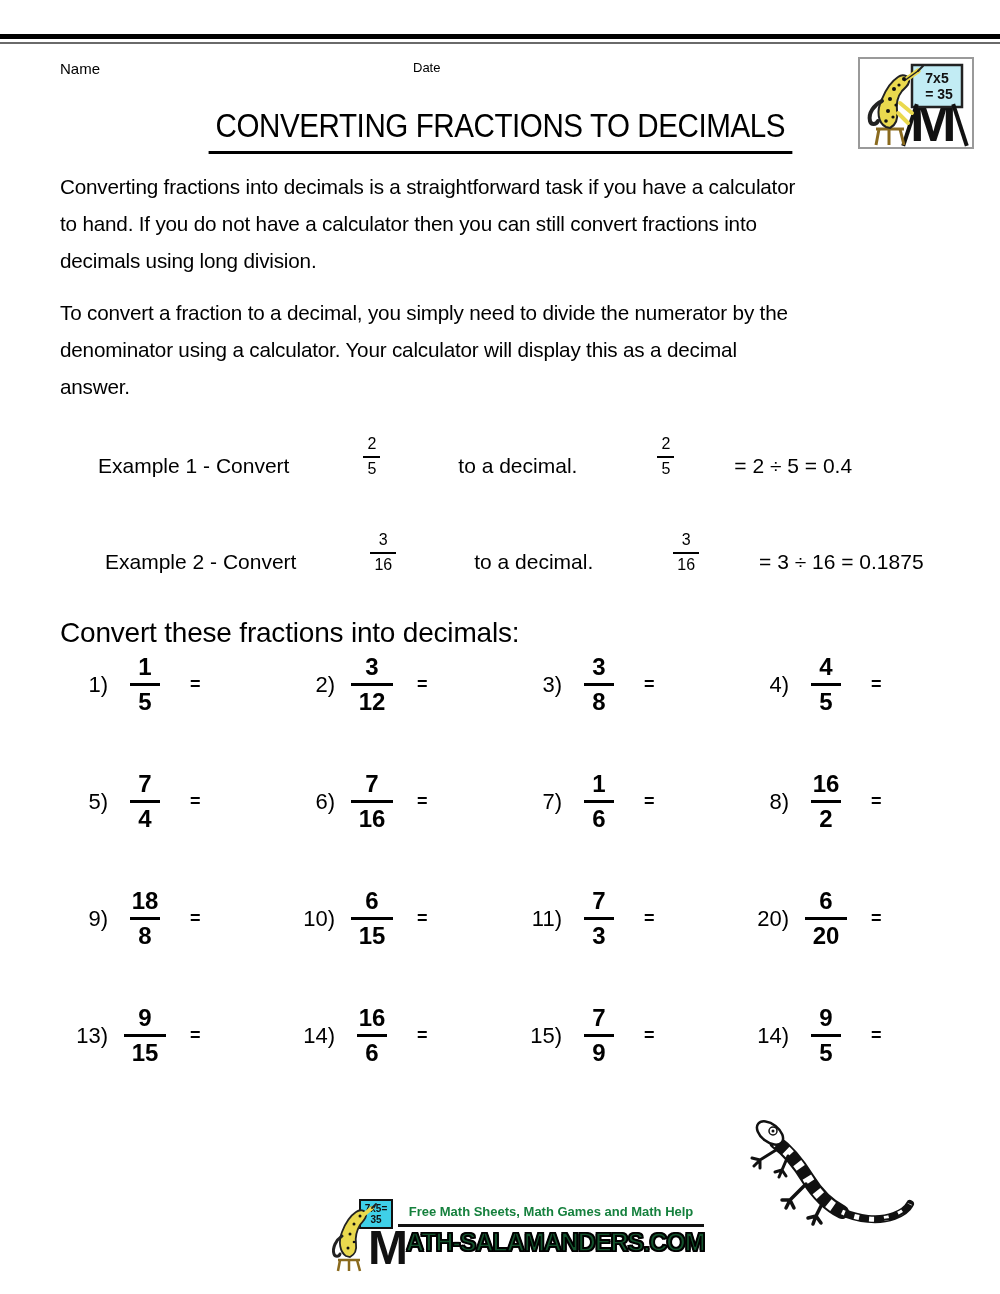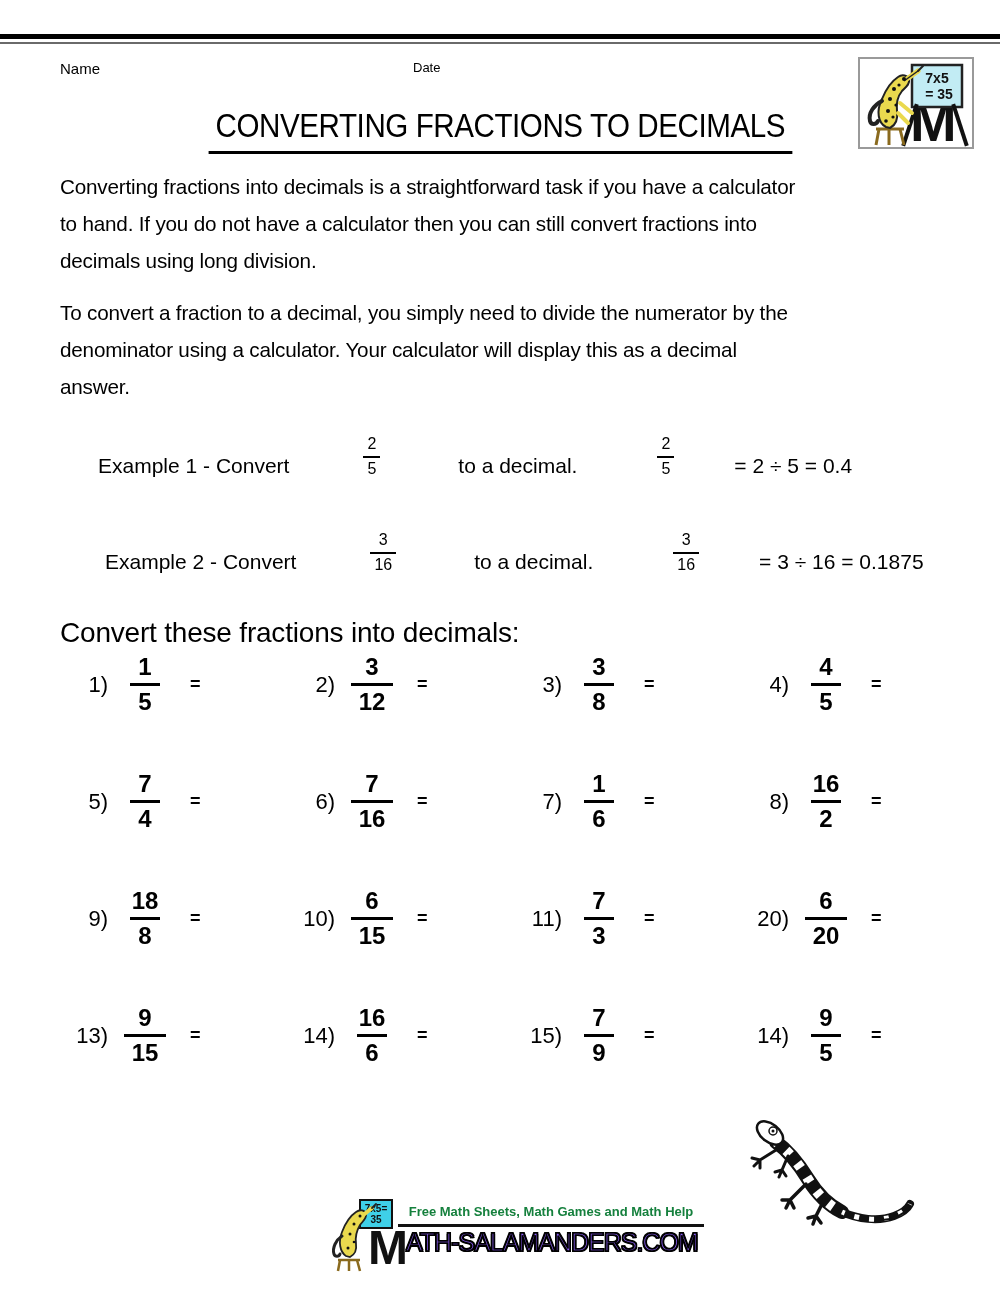--- a/index.html
+++ b/index.html
@@ -45,22 +45,22 @@
   .pfrac .fden { border-top:3px solid #000; padding:4px 8px 0; }
   .peq { margin-left:20px; font-size:18px; font-weight:bold; }
 
   .lizard { position:absolute; left:742px; top:1116px; }
 
   .footer { position:absolute; left:330px; top:1196px; width:390px; height:80px; }
   .footer-logo { position:absolute; left:0; top:0; }
   .footer-right { position:absolute; left:68px; top:8px; width:306px; }
   .tagline { font-size:13px; font-weight:bold; color:#15803d; text-align:center; letter-spacing:0; }
   .tagline-rule { margin-top:5px; width:306px; height:3px; background:#111; }
-  .site-text { margin-top:1px; margin-left:8px; font-size:25px; font-weight:400;
-    letter-spacing:-1px; color:#8b5cf6; -webkit-text-stroke:1.6px #000;
+  .site-text { margin-top:1px; margin-left:8px; font-size:25px; font-weight:700;
+    letter-spacing:-1px; color:#14532d; -webkit-text-stroke:1.6px #000;
     text-shadow:1px 1px 0 #000, -1px -1px 0 #000, 1px -1px 0 #000, -1px 1px 0 #000;
     white-space:nowrap; }
 </style>
 </head>
 <body>
 
 <div class="page">
 
   <div class="rule-thick"></div>
   <div class="rule-thin"></div>

